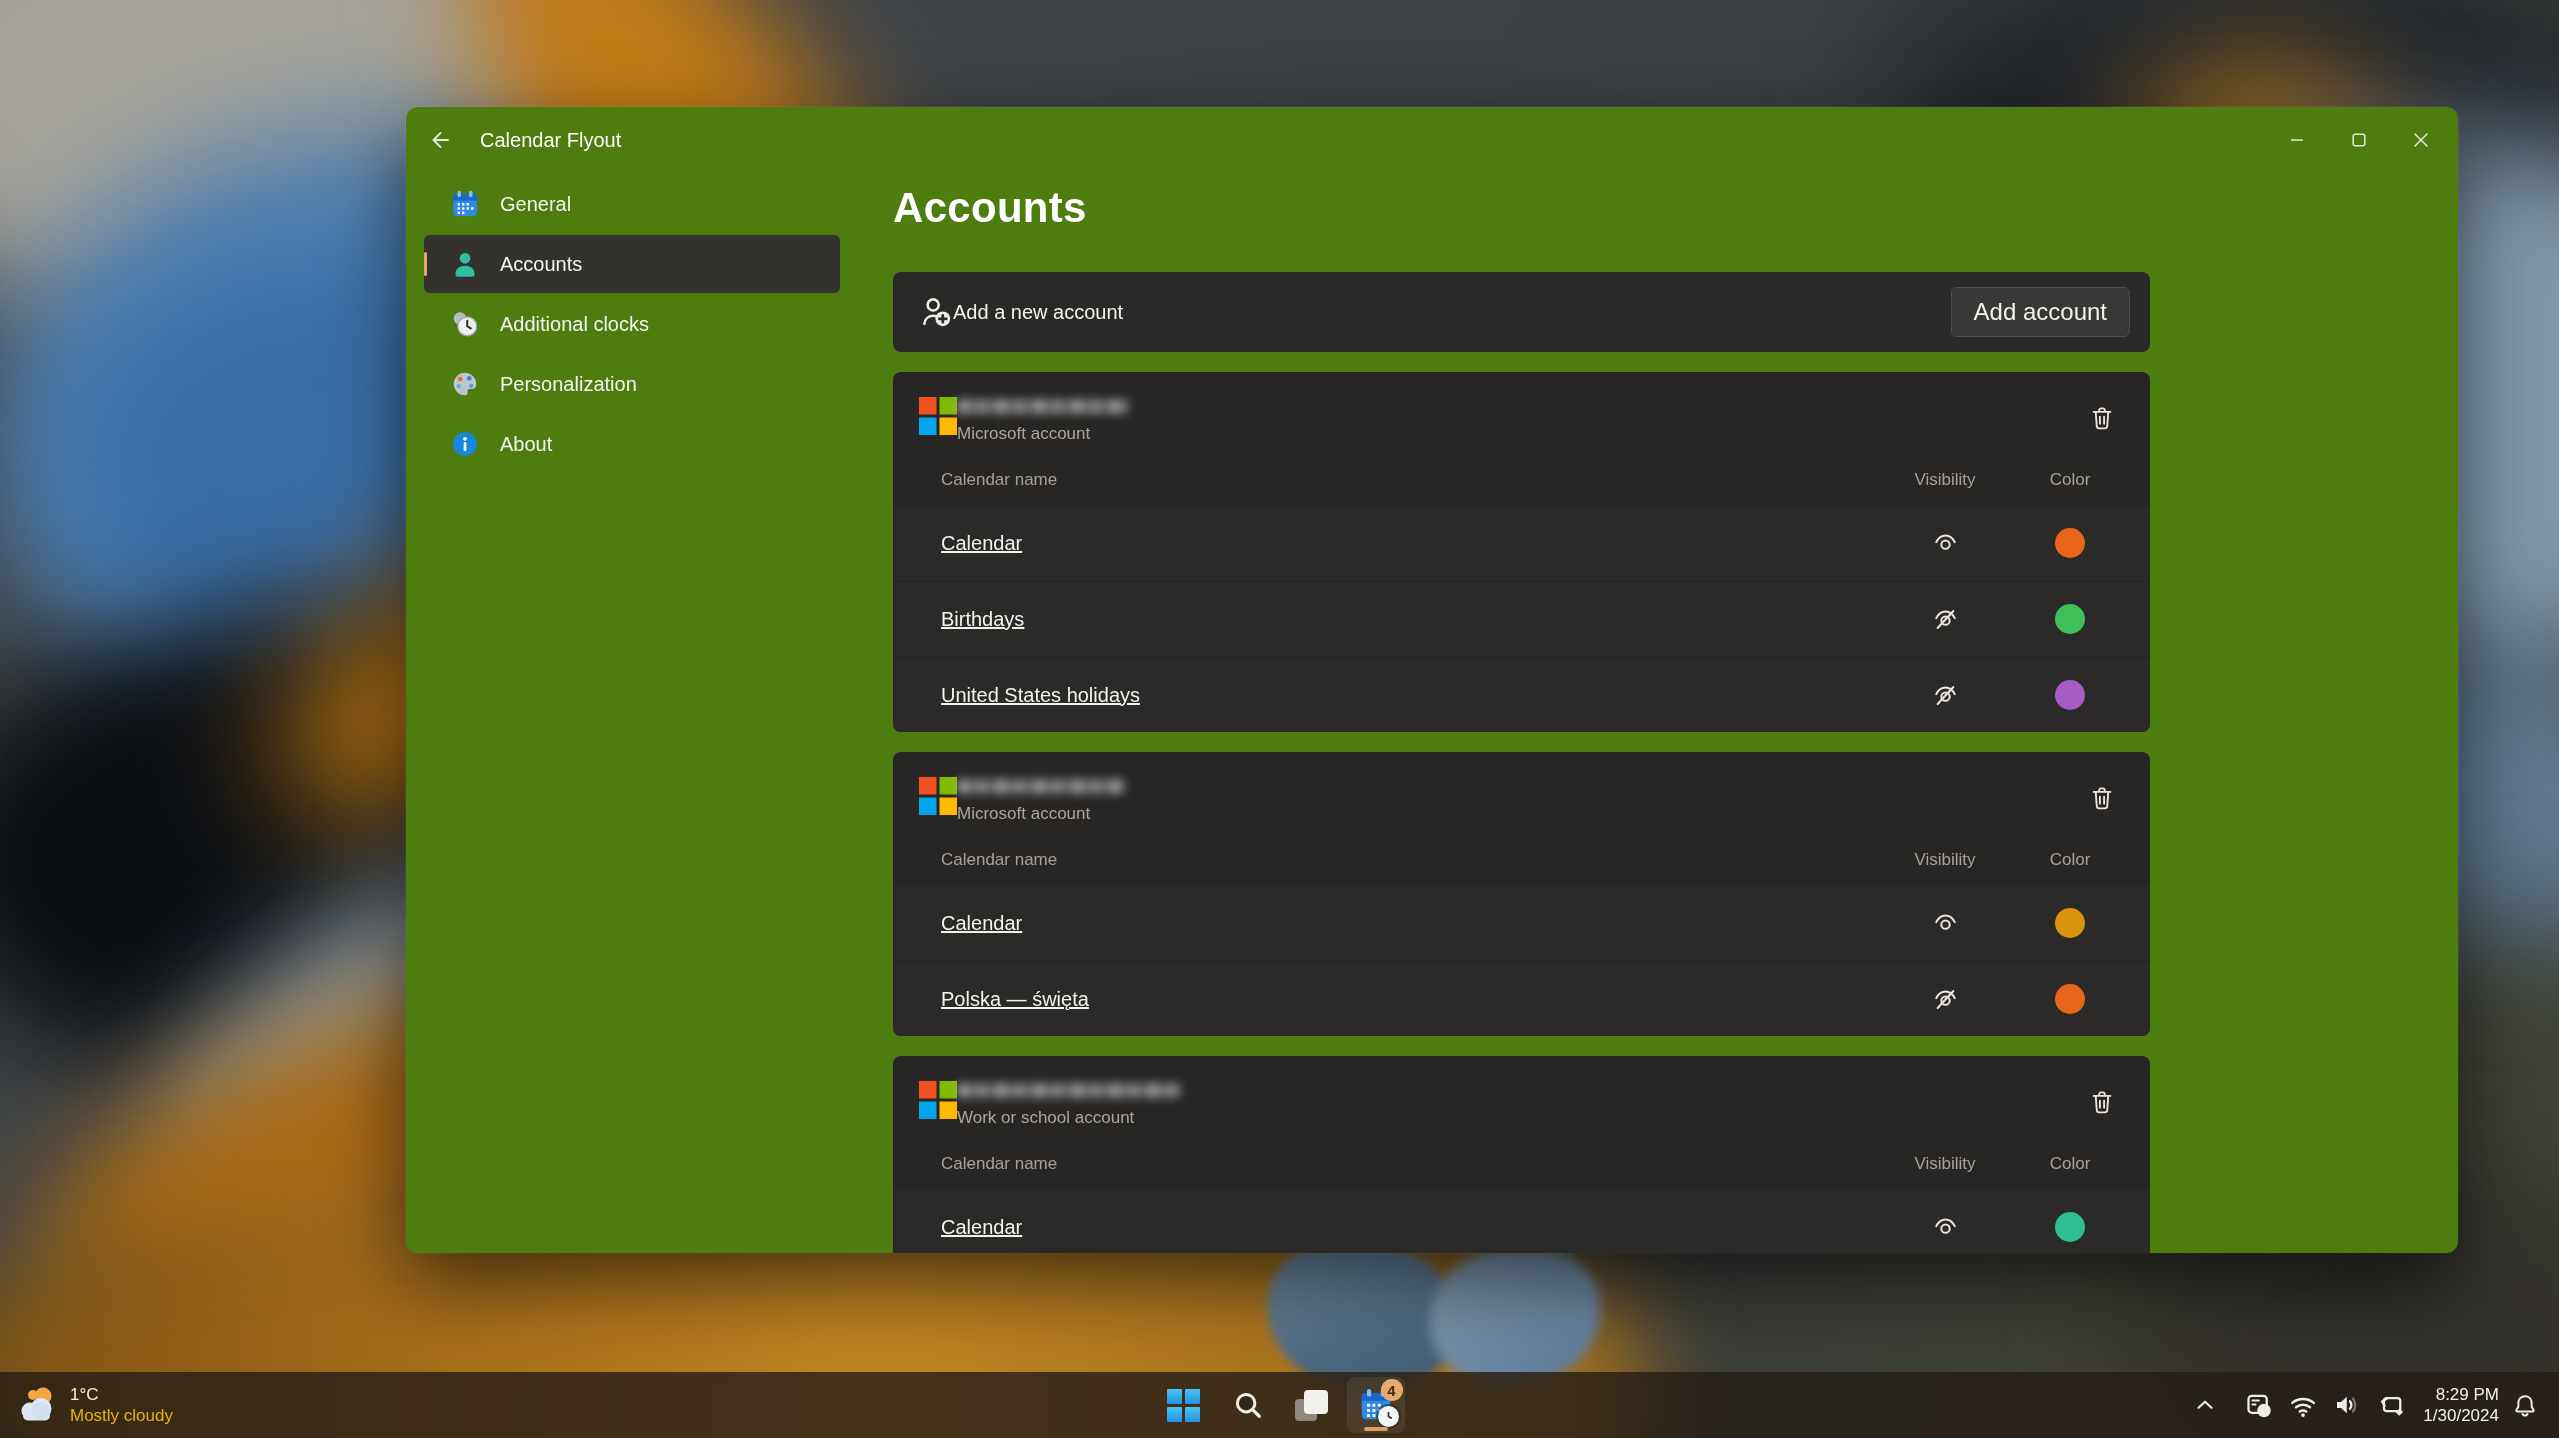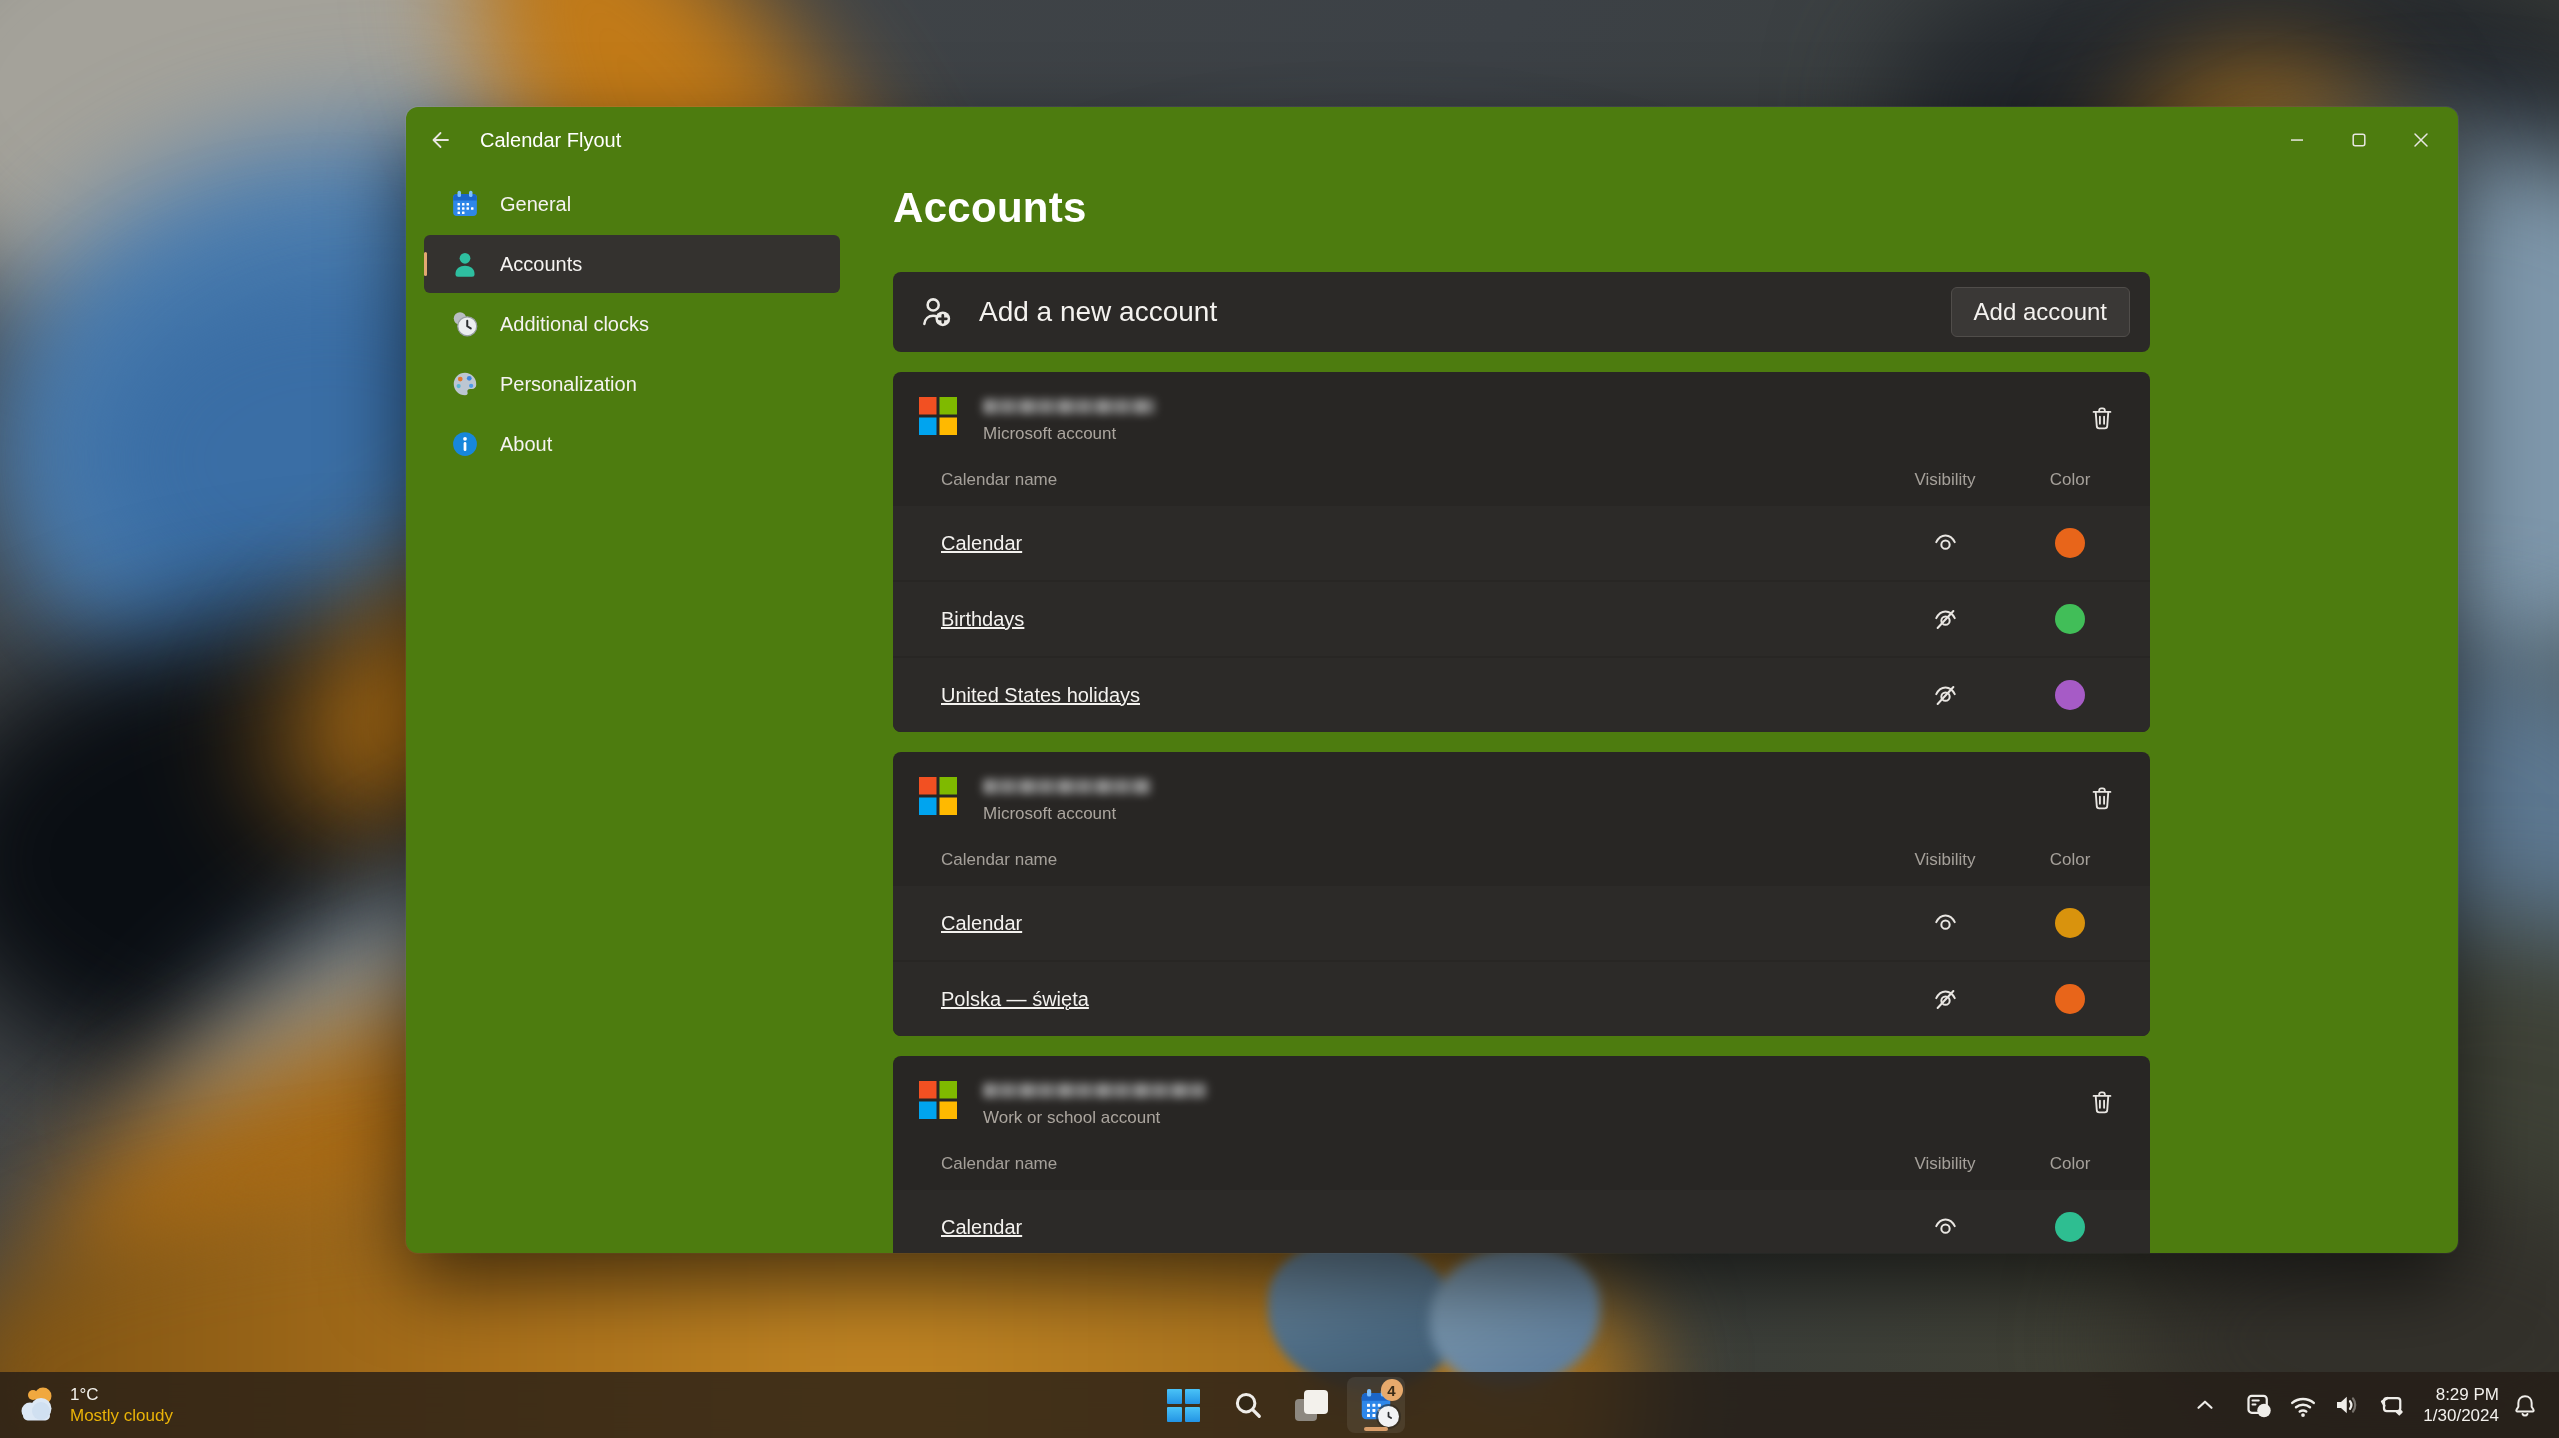--- a/index.html
+++ b/index.html
@@ -48,28 +48,28 @@
              width:3px;height:24px;border-radius:2px;background:var(--accent);}
   .side-icon{width:30px;height:30px;flex:none;}
 
   .content{flex:1;padding-left:35px;box-sizing:border-box;}
   .content-inner{width:1257px;}
   .page-heading{margin-top:10px;font-size:42px;line-height:50px;font-weight:700;color:#FFFFFF;letter-spacing:.3px;}
 
   .add-card{margin-top:39px;height:80px;background:#2B2927;border-radius:8px;display:flex;align-items:center;
             padding:0 20px 0 26px;box-sizing:border-box;}
   .add-ic{width:34px;height:34px;flex:none;}
-  .add-label{margin-left:26px;font-size:28px;flex:1;}
+  .add-label{font-size:20px;flex:1;}
   .add-btn{height:48px;padding:0 22px;background:#3A3836;border:1px solid #504D4A;border-radius:6px;
            font-size:24px;color:#F4F2EF;display:flex;align-items:center;}
 
   .acct-card{margin-top:20px;background:#282624;border-radius:8px;overflow:hidden;}
   .acct-head{padding:22px 28px 0 26px;display:flex;align-items:flex-start;}
   .ms-logo{width:38px;height:38px;margin-top:3px;flex:none;}
-  .acct-meta{margin-left:26px;flex:1;}
+  .acct-meta{flex:1;}
   .redacted{display:block;height:15px;border-radius:2px;margin-top:5px;opacity:.8;filter:blur(4px);
             background:repeating-linear-gradient(90deg,#a8a8a8 0 12px,#7a7a7a 12px 19px,#949494 19px 31px,#6e6e6e 31px 38px);}
   .acct-type{margin-top:10px;font-size:17px;color:#ABA59E;}
   .trash-btn{width:40px;height:40px;display:flex;align-items:center;justify-content:center;margin-top:4px;}
 
   .col-labels{display:flex;align-items:flex-end;height:60px;padding:0 20px 14px 48px;box-sizing:border-box;
               font-size:17px;color:#A5A09A;}
   .col-name{flex:1;}
   .col-vis{width:130px;text-align:center;}
   .col-color{width:120px;text-align:center;}

